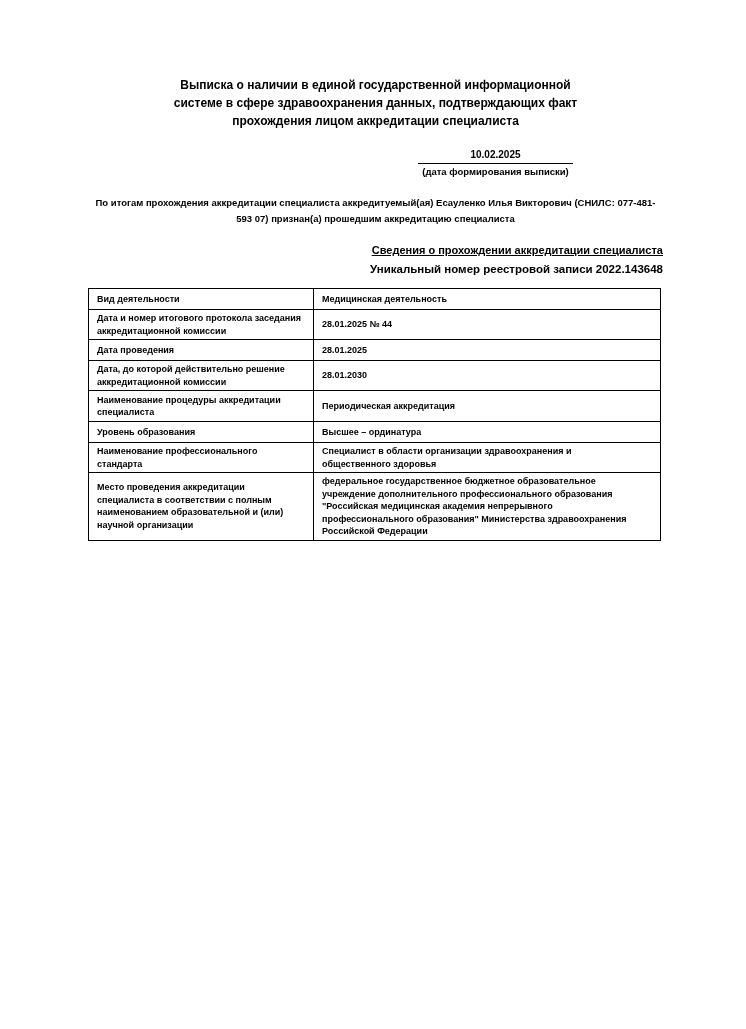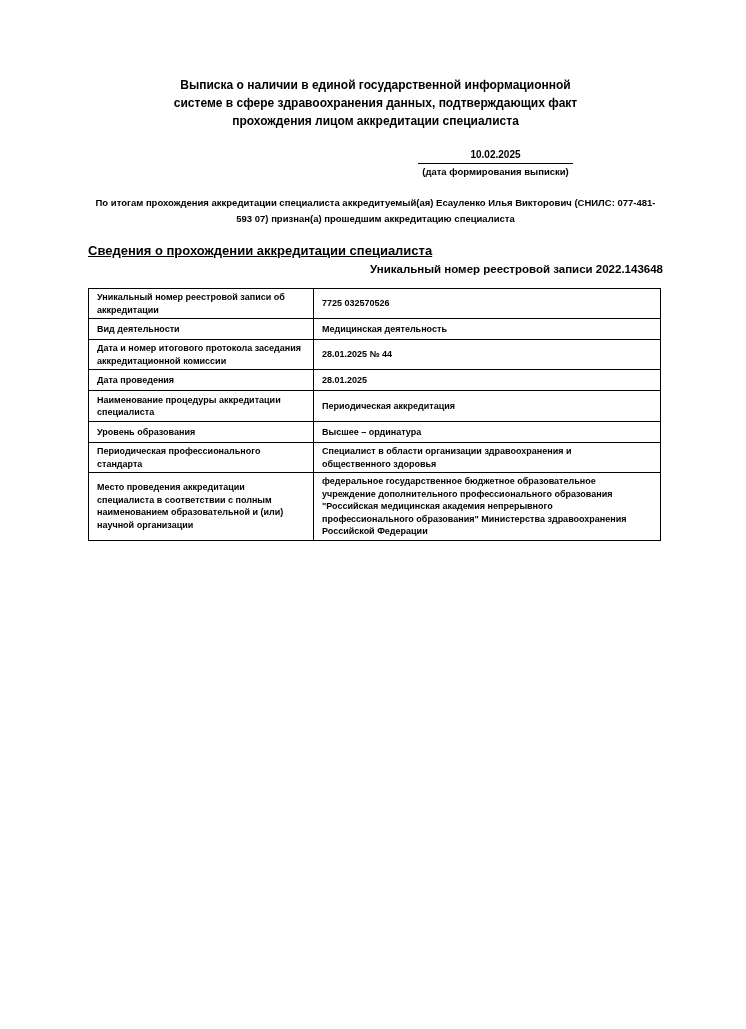--- a/index.html
+++ b/index.html
@@ -46,22 +46,22 @@
     margin: 17px 0 0 88px;
     width: 575px;
     text-align: center;
     font-size: 9.5px;
     line-height: 16px;
     white-space: pre-line;
   }
   .section-heading {
     margin: 17px 0 0 88px;
     width: 575px;
-    text-align: left;
-    font-size: 13px;
+    text-align: right;
+    font-size: 11px;
     line-height: 13px;
     text-decoration: underline;
   }
   .registry-heading {
     margin: 5px 0 0 88px;
     width: 575px;
     text-align: right;
     font-size: 11.5px;
     line-height: 14px;
   }
@@ -113,49 +113,49 @@
   <div class="section-heading">Сведения о прохождении аккредитации специалиста</div>
 
   <div class="registry-heading">Уникальный номер реестровой записи 2022.143648</div>
 
   <table class="acc-table">
     <colgroup>
         <col class="c1">
         <col class="c2">
       </colgroup>
     <tbody>
-      <tr class="r1">
-        <td>Уникальный номер реестровой записи об
-аккредитации</td>
-        <td>7725 032570526</td>
-      </tr>
       <tr class="r2">
         <td>Вид деятельности</td>
         <td>Медицинская деятельность</td>
       </tr>
       <tr class="r3">
         <td>Дата и номер итогового протокола заседания
 аккредитационной комиссии</td>
         <td>28.01.2025 № 44</td>
       </tr>
       <tr class="r4">
         <td>Дата проведения</td>
         <td>28.01.2025</td>
       </tr>
+      <tr class="r5">
+        <td>Дата, до которой действительно решение
+аккредитационной комиссии</td>
+        <td>28.01.2030</td>
+      </tr>
       <tr class="r6">
         <td>Наименование процедуры аккредитации
 специалиста</td>
         <td>Периодическая аккредитация</td>
       </tr>
       <tr class="r7">
         <td>Уровень образования</td>
         <td>Высшее – ординатура</td>
       </tr>
       <tr class="r9">
-        <td>Периодическая профессионального
+        <td>Наименование профессионального
 стандарта</td>
         <td>Специалист в области организации здравоохранения и
 общественного здоровья</td>
       </tr>
       <tr class="r10">
         <td>Место проведения аккредитации
 специалиста в соответствии с полным
 наименованием образовательной и (или)
 научной организации</td>
         <td>федеральное государственное бюджетное образовательное

